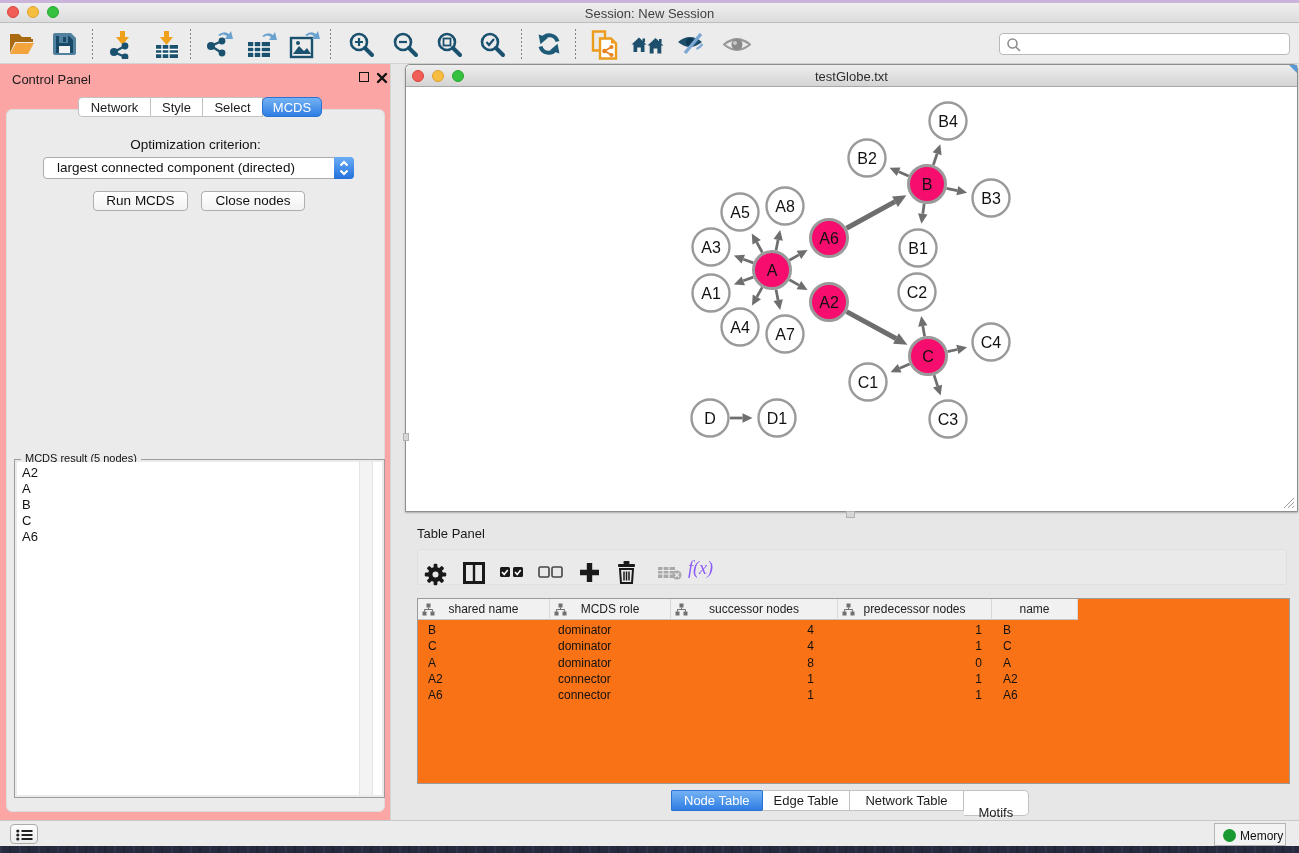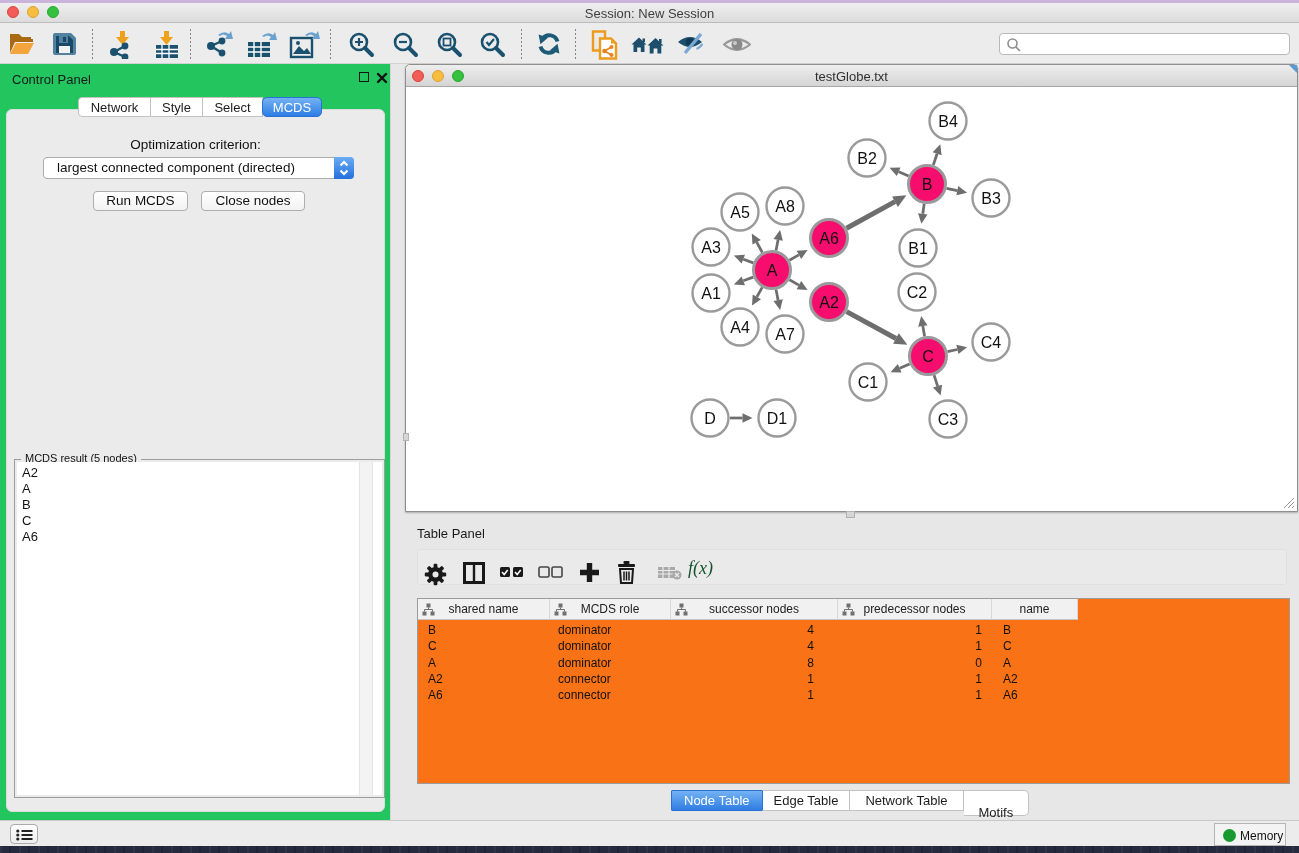--- a/index.html
+++ b/index.html
@@ -8,21 +8,21 @@
 
 #purple{left:0;top:0;width:1299px;height:3px;background:#cbb4da;}
 #titlebar{left:0;top:3px;width:1299px;height:19px;background:linear-gradient(#efefef,#dcdcdc);}
 #titlebar .t{position:absolute;left:0;right:0;top:3px;text-align:center;font-size:13px;color:#404040;}
 .light{position:absolute;top:3px;width:12px;height:12px;border-radius:50%;}
 #toolbar{left:0;top:22px;width:1299px;height:42px;background:#ececec;border-top:1px solid #bdbdbd;border-bottom:1px solid #d2d2d2;}
 .tsep{position:absolute;top:6px;height:30px;width:1px;background-image:repeating-linear-gradient(#848484 0 1.6px,transparent 1.6px 4px);}
 .ticon{position:absolute;top:5px;}
 #search{position:absolute;left:999px;top:10px;width:291px;height:22px;background:#fff;border:1px solid #b9b9b9;border-radius:4px;}
 
-#cpanel{left:0;top:64px;width:391px;height:756px;background:#22c55e;border-right:1px solid #d5d5d5;}
+#cpanel{left:0;top:64px;width:391px;height:756px;background:#fca5a5;border-right:1px solid #d5d5d5;}
 #cpanel .hdr{position:absolute;left:12px;top:8px;font-size:13px;color:#1a1a1a;}
 .winbtn{position:absolute;top:9px;font-size:12px;color:#111;font-weight:bold;}
 #cp-inner{position:absolute;left:6px;top:45px;width:379px;height:703px;background:#ebebeb;border:1px solid #dcdcdc;border-radius:6px;}
 .tabs{position:absolute;top:33px;left:78px;height:36px;display:flex;z-index:3;}
 .tab{height:20px;line-height:19px;font-size:13px;color:#1c1c1c;background:#fff;border:1px solid #c2c2c2;border-left:none;padding:0 7px;text-align:center;}
 .tab.first{border-left:1px solid #c2c2c2;border-radius:4px 0 0 4px;}
 .tab.sel{background:linear-gradient(#74b2f3,#2e7de4);color:#fff;border:1px solid #2a72d4;border-radius:5px;margin-left:-1px;}
 #optlabel{position:absolute;left:0;width:391px;top:73px;text-align:center;font-size:13.5px;color:#111;}
 #combo{position:absolute;left:43px;top:93px;width:311px;height:22px;background:#fff;border:1px solid #ababab;border-radius:4px;font-size:13.5px;color:#111;line-height:20px;padding-left:13px;}
 #combo .spin{position:absolute;right:-1px;top:-1px;width:20px;height:22px;border-radius:0 4px 4px 0;background:linear-gradient(#6aacf4,#2470dd);}
@@ -336,21 +336,21 @@
         <rect x="6.5" y="1" width="6" height="3" rx="1" fill="#191919"></rect>
         <path d="M3 9 h13 l-1 14 h-11 z" fill="none" stroke="#191919" stroke-width="2"></path>
         <path d="M7 11.5 v9 M9.5 11.5 v9 M12 11.5 v9" stroke="#191919" stroke-width="1.5"></path>
       </svg>
 <svg style="position:absolute;left:239px;top:16px" width="25" height="14" viewBox="0 0 25 14">
         <rect x="1" y="1" width="17" height="11" fill="#a9a9a9"></rect>
         <path d="M1 4.5 h17 M1 8 h17 M6 1 v11 M12 1 v11" stroke="#eaeaea" stroke-width="1.2"></path>
         <circle cx="20" cy="9" r="4.5" fill="#a9a9a9"></circle>
         <path d="M18 7 l4 4 M22 7 l-4 4" stroke="#eaeaea" stroke-width="1.4"></path>
       </svg>
-<span style="position:absolute;left:270px;top:8px;font-family:'Liberation Serif',serif;font-style:italic;font-size:18px;color:#14532d;">f(x)</span>
+<span style="position:absolute;left:270px;top:8px;font-family:'Liberation Serif',serif;font-style:italic;font-size:18px;color:#8b5cf6;">f(x)</span>
 </div>
 <div id="tbl">
 <div class="th" style="left:0px;width:132px;"><svg class="orgico" width="13" height="13" viewBox="0 0 13 13">
           <rect x="4.5" y="0.5" width="4" height="4" fill="#707070"></rect>
           <rect x="0.5" y="8.5" width="4" height="4" fill="#707070"></rect>
           <rect x="8.5" y="8.5" width="4" height="4" fill="#707070"></rect>
           <path d="M6.5 4.5 v2 M2.5 8.5 v-2 h8 v2" stroke="#707070" stroke-width="1" fill="none"></path>
         </svg>shared name</div>
 <div class="th" style="left:132px;width:121px;"><svg class="orgico" width="13" height="13" viewBox="0 0 13 13">
           <rect x="4.5" y="0.5" width="4" height="4" fill="#707070"></rect>

